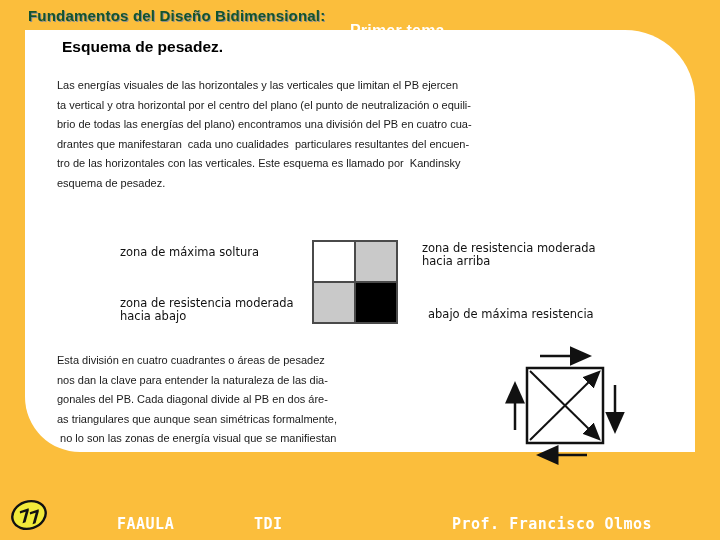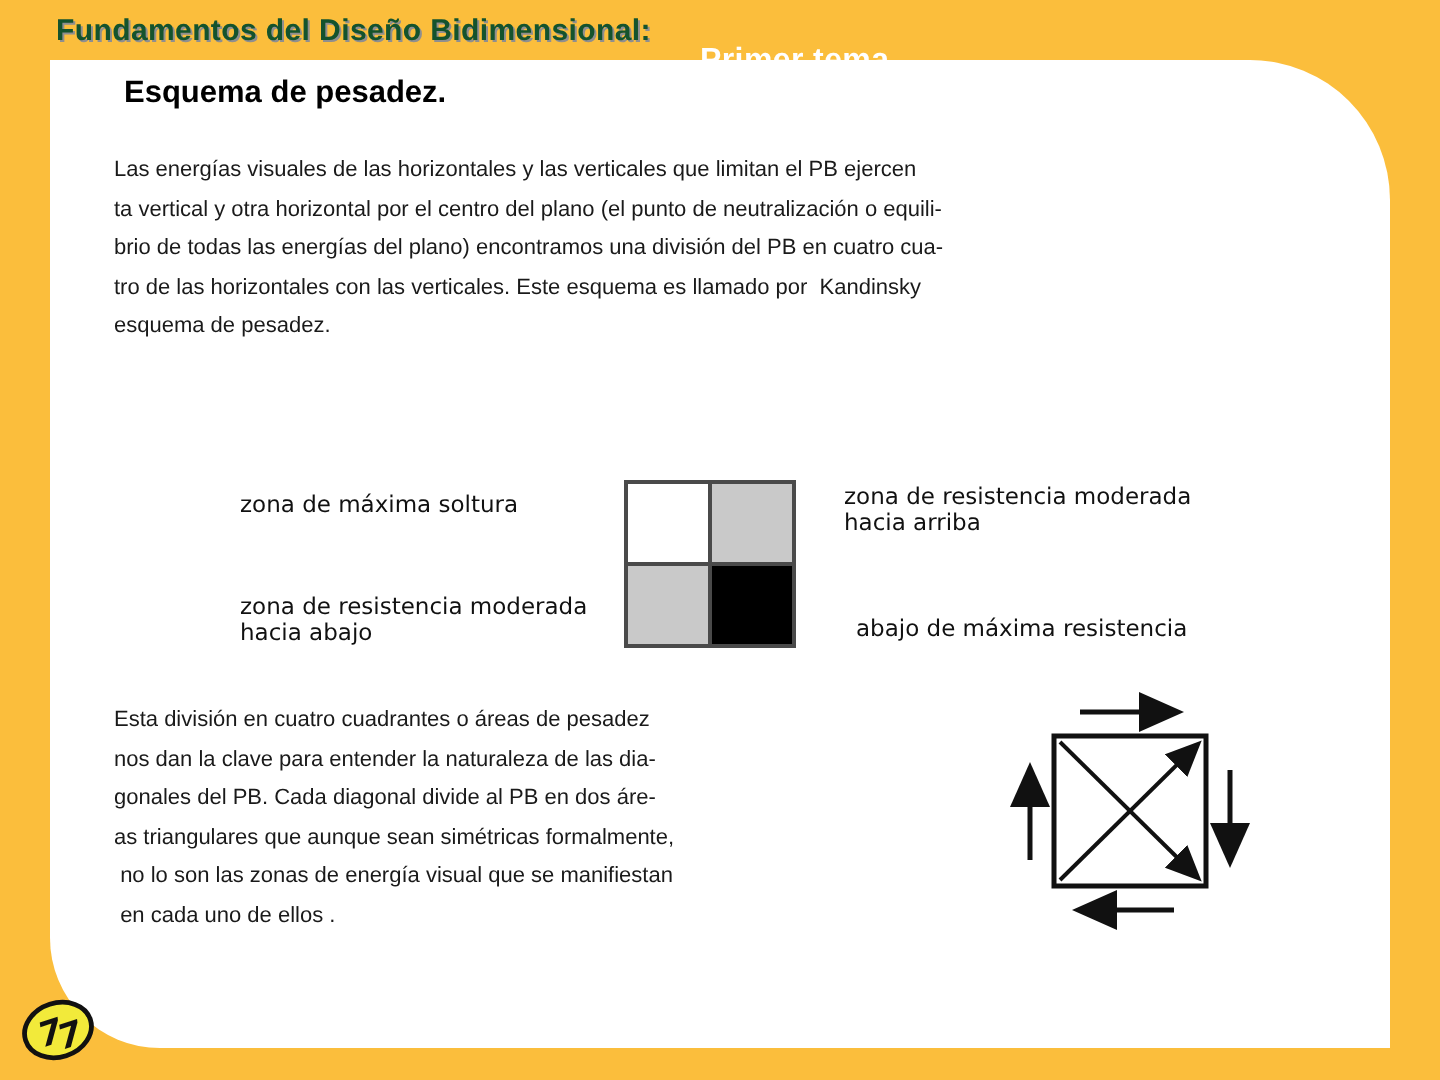--- a/index.html
+++ b/index.html
@@ -3,21 +3,21 @@
 <meta charset="utf-8">
 <style>
   html,body{margin:0;padding:0;}
   body{
     width:720px;height:540px;position:relative;overflow:hidden;
     background:#FBBE3C;
     font-family:"Liberation Sans", sans-serif;
   }
   
   .panel{
-    position:absolute;left:25px;top:30px;width:670px;height:494px;
+    position:absolute;left:25px;top:30px;width:670px;height:422px;
     background:#ffffff;
     border-radius:0 70px 0 55px;
   }
   
   .hdr-course{
     position:absolute;left:28px;top:7px;
     font-size:15px;font-weight:bold;
     color:#14532d;
     text-shadow:1px 1px 0 #8f8f8f;
     letter-spacing:0.2px;
@@ -52,42 +52,44 @@
     position:absolute;left:287px;top:210px;
     width:82px;height:80px;
     border:2px solid #4a4a4a;background:#4a4a4a;
     display:grid;grid-template-columns:1fr 1fr;grid-template-rows:1fr 1fr;gap:2px;
   }
   .quadrant-square .cell{width:100%;height:100%;}
   .arrow-diagram{position:absolute;left:470px;top:315px;}
   .footer-text{
     position:absolute;top:515px;
     font-family:"DejaVu Sans Mono", monospace;
-    font-size:10px;font-weight:bold;color:#ffffff;
+    font-size:15px;font-weight:bold;color:#ffffff;
     letter-spacing:0.5px;
+    margin-left:17px;
   }
   .ft-1{left:100px;}
   .ft-2{left:237px;}
   .ft-3{left:435px;}
   .logo{position:absolute;left:5px;top:493px;z-index:5;}
 </style>
 </head>
 <body>
 
 <div class="hdr-course">Fundamentos del Diseño Bidimensional:</div>
 <div class="hdr-topic">Primer tema.</div>
 
 <div class="panel">
 
   <div class="heading">Esquema de pesadez.</div>
 
   <div class="para p1">
     <div>Las energías visuales de las horizontales y las verticales que limitan el PB ejercen</div>
     <div>ta vertical y otra horizontal por el centro del plano (el punto de neutralización o equili-</div>
     <div>brio de todas las energías del plano) encontramos una división del PB en cuatro cua-</div>
+    <div>drantes que manifestaran  cada uno cualidades  particulares resultantes del encuen-</div>
     <div>tro de las horizontales con las verticales. Este esquema es llamado por  Kandinsky</div>
     <div>esquema de pesadez.</div>
   </div>
 
   <div class="qlabel ql-1">zona de máxima soltura</div>
 
   <div class="qlabel ql-2">
     <div>zona de resistencia moderada</div>
     <div>hacia abajo</div>
   </div>
@@ -105,21 +107,20 @@
     <div class="cell" style="background-color: rgb(201, 201, 201);"></div>
     <div class="cell" style="background-color: rgb(0, 0, 0);"></div>
   </div>
 
   <div class="para p2">
     <div>Esta división en cuatro cuadrantes o áreas de pesadez</div>
     <div>nos dan la clave para entender la naturaleza de las dia-</div>
     <div>gonales del PB. Cada diagonal divide al PB en dos áre-</div>
     <div>as triangulares que aunque sean simétricas formalmente,</div>
     <div> no lo son las zonas de energía visual que se manifiestan</div>
-    <div> en cada uno de ellos .</div>
   </div>
 
   <svg class="arrow-diagram" width="145" height="135" viewBox="0 0 145 135">
     <defs>
       <marker id="ah" markerWidth="9" markerHeight="8" refX="7" refY="4" orient="auto">
         <path d="M0,0 L9,4 L0,8 z" fill="#111"></path>
       </marker>
     </defs>
     <rect x="32" y="23" width="76" height="75" fill="#ffffff" stroke="#111" stroke-width="2.5"></rect>
     <line x1="35" y1="95" x2="103" y2="28" stroke="#111" stroke-width="2" marker-end="url(#ah)"></line>

